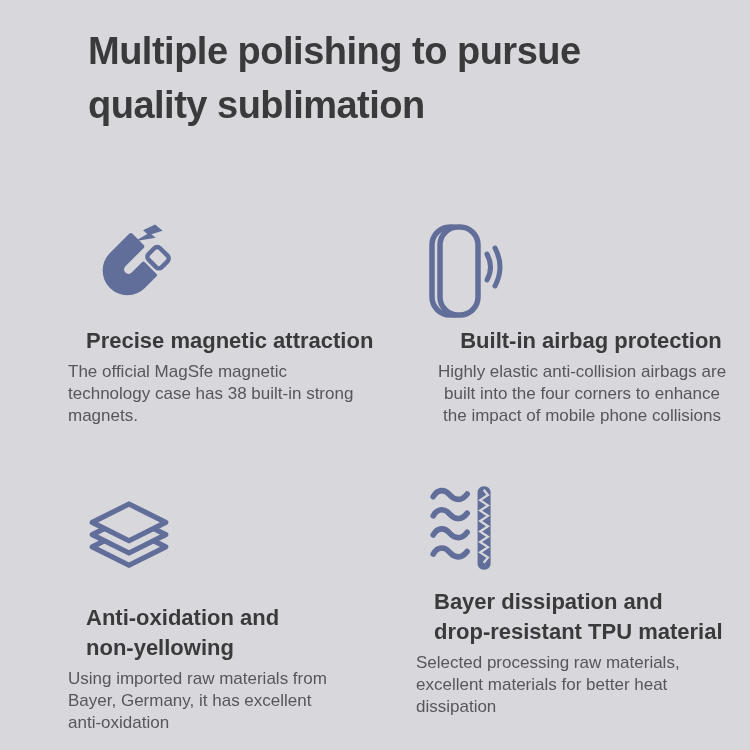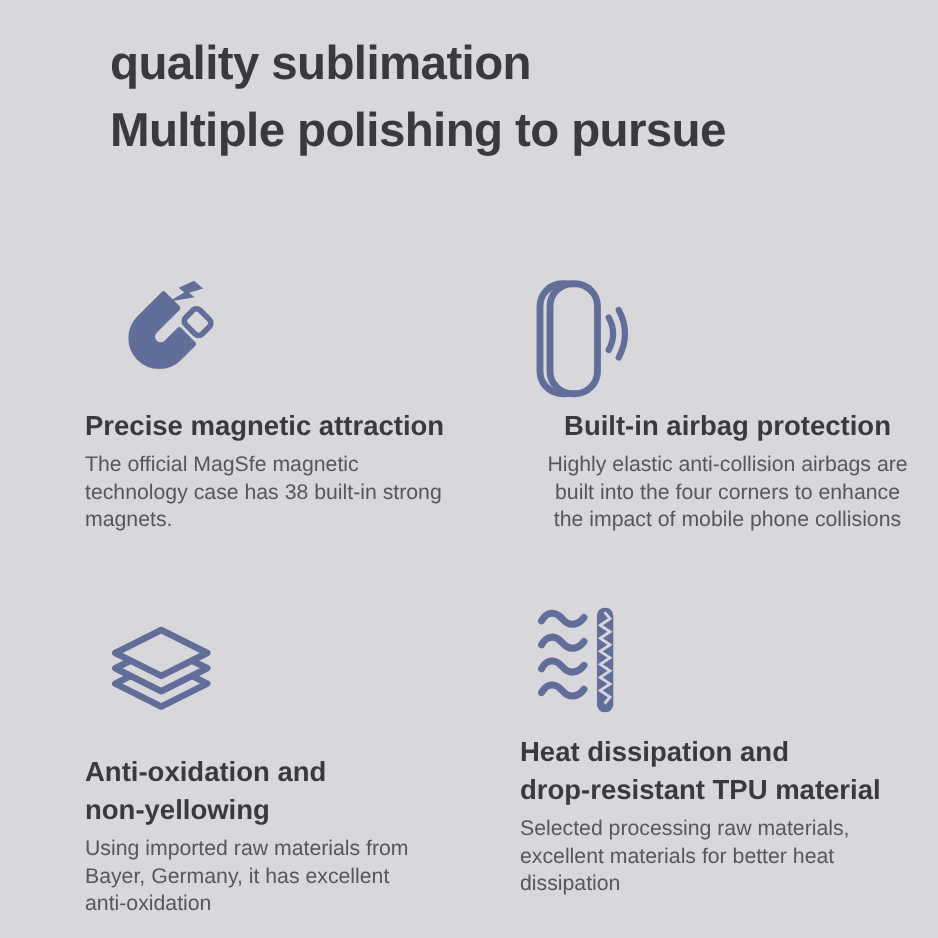--- a/index.html
+++ b/index.html
@@ -21,34 +21,34 @@
     line-height:54px;letter-spacing:-0.5px;
   }
   .tline{display:block;white-space:nowrap;}
   .cell{position:absolute;width:334px;}
   .c1{left:66px;top:215px;}
   .c2{left:414px;top:215px;text-align:center;}
   .c3{left:66px;top:492px;}
   .c4{left:414px;top:476px;}
   .icon-wrap{height:98px;padding:6px 0 0 14px;box-sizing:border-box;}
   .icon-wrap svg{display:block;}
-  .heading{margin:13px 0 5px 2px;font-size:22px;font-weight:bold;
+  .heading{margin:13px 0 5px 20px;font-size:22px;font-weight:bold;
     color:var(--heading);line-height:30px;}
   .hline{display:block;white-space:nowrap;}
   .body{margin:0 0 0 2px;font-size:17px;color:var(--bodycol);line-height:22px;}
   .bline{display:block;white-space:nowrap;}
 </style>
 </head>
 <body>
 
 <div>
 
   <h1 class="title">
+    <span class="tline">Multiple polishing to pursue</span>
     <span class="tline">quality sublimation</span>
-    <span class="tline">Multiple polishing to pursue</span>
   </h1>
 
   <section class="cell c1">
     <div class="icon-wrap">
       <svg width="94" height="94" viewBox="0 0 116 112">
         <g transform="rotate(45 50 62)">
           <path d="M26,20 L26,54 A28,28 0 0 0 82,54 L82,34 L62,34 L62,52 A8,8 0 0 1 46,52 L46,20 Z" fill="var(--accent)" stroke="var(--accent)" stroke-width="5" stroke-linejoin="round"></path>
           <rect x="58" y="6" width="23" height="20" rx="5" fill="var(--bg)" stroke="var(--accent)" stroke-width="5.5" stroke-linejoin="round"></rect>
         </g>
         <polygon points="12,0 24,0 16,12 23,12 6,32 12,15 5,15" transform="translate(70,0) rotate(40 14 16)" fill="var(--accent)"></polygon>
@@ -113,21 +113,21 @@
           <path d="M6,16 C11,7 19,7 25,14 C31,21 39,21 45,13"></path>
           <path d="M6,38 C11,29 19,29 25,36 C31,43 39,43 45,35"></path>
           <path d="M6,60 C11,51 19,51 25,58 C31,65 39,65 45,57"></path>
           <path d="M6,82 C11,73 19,73 25,80 C31,87 39,87 45,79"></path>
         </g>
         <rect x="57" y="4" width="15" height="96" rx="7" fill="var(--accent)"></rect>
         <polyline points="64,8 69,14 60,20 69,26 60,32 69,38 60,44 69,50 60,56 69,62 60,68 69,74 60,80 69,86 64,92" fill="none" stroke="var(--bg)" stroke-width="2.6"></polyline>
       </svg>
     </div>
     <h2 class="heading">
-      <span class="hline">Heat dissipation and</span>
+      <span class="hline">Bayer dissipation and</span>
       <span class="hline">drop-resistant TPU material</span>
     </h2>
     <p class="body">
       <span class="bline">Selected processing raw materials,</span>
       <span class="bline">excellent materials for better heat</span>
       <span class="bline">dissipation</span>
     </p>
   </section>
 
 </div>

